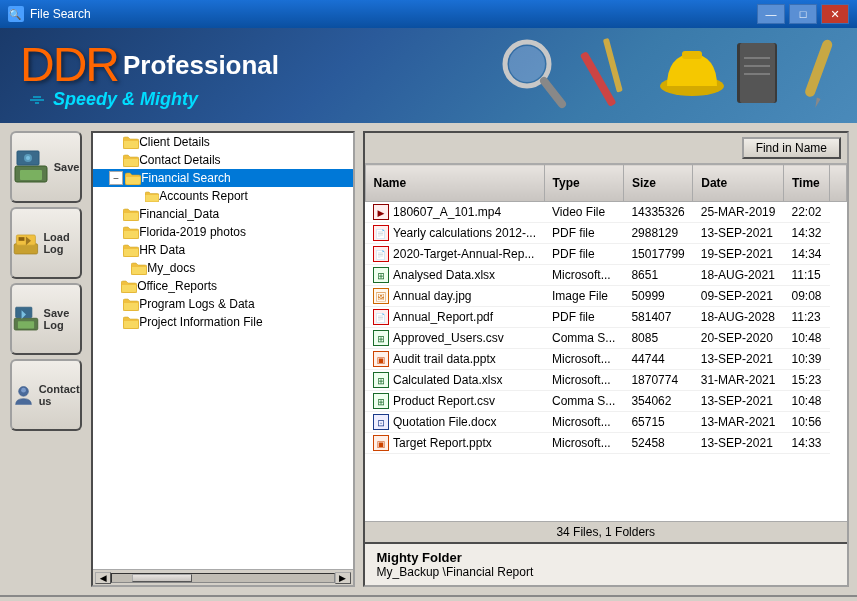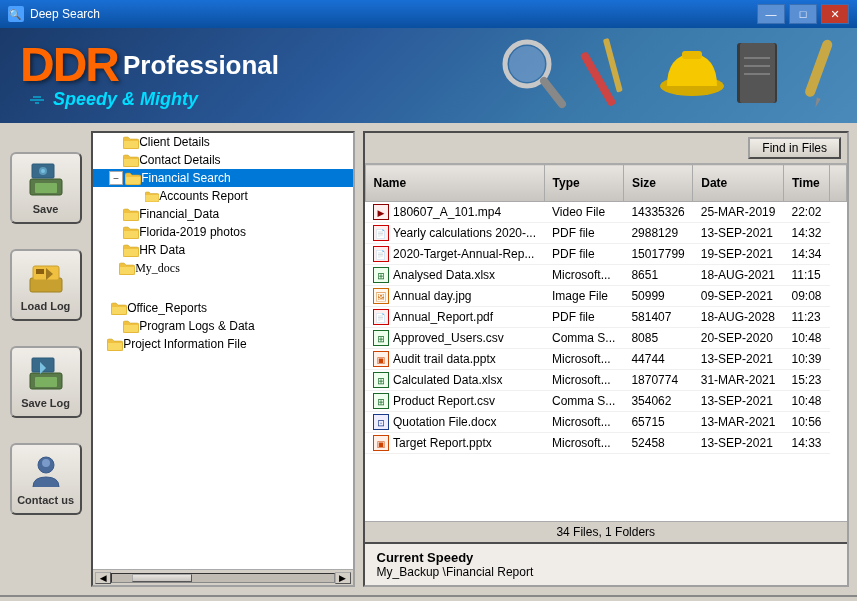--- a/index.html
+++ b/index.html
@@ -27,21 +27,21 @@
       height: 95px;
       display: flex;
       align-items: center;
       padding: 10px 20px;
       position: relative;
       overflow: hidden;
     }
     .header-logo { display: flex; flex-direction: column; }
     .ddr-text {
       font-size: 48px;
-      font-weight: 700;
+      font-weight: 400;
       color: #ff6600;
       font-family: Arial Black, sans-serif;
       text-shadow: 2px 2px 4px rgba(0,0,0,0.5);
       line-height: 1;
       letter-spacing: -2px;
     }
     .professional-text {
       font-size: 26px;
       font-weight: bold;
       color: white;
@@ -82,26 +82,25 @@
       gap: 4px;
       align-items: center;
     }
     .sidebar-btn {
       width: 72px;
       height: 72px;
       background: linear-gradient(to bottom, #f0ede8, #d4d0c8);
       border: 2px outset #a0a0a0;
       border-radius: 6px;
       display: flex;
-      flex-direction: column;
+      flex-direction: row;
       align-items: center;
       justify-content: center;
       cursor: pointer;
       gap: 4px;
-      margin-top: 21px;
     }
     .sidebar-btn-icon { width: 38px; height: 38px; }
     .sidebar-btn-label { font-size: 11px; font-weight: bold; color: #333; }
 
     
     .folder-tree-panel {
       width: 280px;
       background: white;
       border: 2px inset #a0a0a0;
       display: flex;
@@ -220,21 +219,21 @@
     
     .folder-svg { width: 16px; height: 13px; }
     .folder-svg-sm { width: 14px; height: 11px; }
   </style>
 </head>
 <body>
 
 <div class="title-bar">
   <div class="title-bar-left">
     <div class="title-bar-icon">🔍</div>
-    <span>Deep Search</span>
+    <span>File Search</span>
   </div>
   <div class="title-bar-controls">
     <button class="title-btn">—</button>
     <button class="title-btn">□</button>
     <button class="title-btn close">✕</button>
   </div>
 </div>
 
 <div class="header-banner">
   <div class="header-logo">
@@ -382,45 +381,45 @@
 
       <div class="tree-item" style="padding-left: 30px;">
         <svg class="folder-svg" viewBox="0 0 16 13">
           <path d="M0 3 Q0 1 2 1 L5 1 L7 3 L14 3 Q16 3 16 5 L16 11 Q16 13 14 13 L2 13 Q0 13 0 11 Z" fill="#f0c040" stroke="#c8a020" stroke-width="0.5"></path>
           <path d="M1 5 L15 5 L15 11 Q15 12 14 12 L2 12 Q1 12 1 11 Z" fill="#f8d860"></path>
         </svg>
         <span class="tree-label">HR Data</span>
       </div>
 
 
-      <div class="tree-item" style="padding-left: 26px; font-family: Liberation Serif, serif;">
+      <div class="tree-item" style="padding-left: 38px;">
         <svg class="folder-svg" viewBox="0 0 16 13">
           <path d="M0 3 Q0 1 2 1 L5 1 L7 3 L14 3 Q16 3 16 5 L16 11 Q16 13 14 13 L2 13 Q0 13 0 11 Z" fill="#f0c040" stroke="#c8a020" stroke-width="0.5"></path>
           <path d="M1 5 L15 5 L15 11 Q15 12 14 12 L2 12 Q1 12 1 11 Z" fill="#f8d860"></path>
         </svg>
         <span class="tree-label">My_docs</span>
       </div>
 
-      <div class="tree-item" style="padding-left: 18px; margin-top: 21px;">
+      <div class="tree-item" style="padding-left: 28px;">
         <svg class="folder-svg" viewBox="0 0 16 13">
           <path d="M0 3 Q0 1 2 1 L5 1 L7 3 L14 3 Q16 3 16 5 L16 11 Q16 13 14 13 L2 13 Q0 13 0 11 Z" fill="#f0c040" stroke="#c8a020" stroke-width="0.5"></path>
           <path d="M1 5 L15 5 L15 11 Q15 12 14 12 L2 12 Q1 12 1 11 Z" fill="#f8d860"></path>
         </svg>
         <span class="tree-label">Office_Reports</span>
       </div>
 
       <div class="tree-item" style="padding-left: 30px;">
         <svg class="folder-svg" viewBox="0 0 16 13">
           <path d="M0 3 Q0 1 2 1 L5 1 L7 3 L14 3 Q16 3 16 5 L16 11 Q16 13 14 13 L2 13 Q0 13 0 11 Z" fill="#f0c040" stroke="#c8a020" stroke-width="0.5"></path>
           <path d="M1 5 L15 5 L15 11 Q15 12 14 12 L2 12 Q1 12 1 11 Z" fill="#f8d860"></path>
         </svg>
         <span class="tree-label">Program Logs &amp; Data</span>
       </div>
 
-      <div class="tree-item" style="padding-left: 14px; text-align: right;">
+      <div class="tree-item" style="padding-left: 30px; text-align: right;">
         <svg class="folder-svg" viewBox="0 0 16 13">
           <path d="M0 3 Q0 1 2 1 L5 1 L7 3 L14 3 Q16 3 16 5 L16 11 Q16 13 14 13 L2 13 Q0 13 0 11 Z" fill="#f0c040" stroke="#c8a020" stroke-width="0.5"></path>
           <path d="M1 5 L15 5 L15 11 Q15 12 14 12 L2 12 Q1 12 1 11 Z" fill="#f8d860"></path>
         </svg>
         <span class="tree-label">Project Information File</span>
       </div>
 
 
     </div>
 
@@ -428,21 +427,21 @@
       <button style="width:16px;height:12px;background:#d4d0c8;border:1px outset #aaa;font-size:9px;cursor:pointer;padding:0;">◀</button>
       <div class="scrollbar-track">
         <div class="scrollbar-thumb"></div>
       </div>
       <button style="width:16px;height:12px;background:#d4d0c8;border:1px outset #aaa;font-size:9px;cursor:pointer;padding:0;">▶</button>
     </div>
   </div>
 
   <div class="file-list-panel">
     <div class="find-in-list-bar">
-      <button class="find-btn">Find in Files</button>
+      <button class="find-btn">Find in Name</button>
     </div>
     <div class="file-table">
       <table>
         <thead>
           <tr>
             <th>Name</th>
             <th>Type</th>
             <th>Size</th>
             <th>Date</th>
             <th>Time</th>
@@ -456,21 +455,21 @@
     <span>180607_A_101.mp4</span>
   </span></td>
               <td>Video File</td>
               <td>14335326</td>
               <td>25-MAR-2019</td>
               <td>22:02</td>
             </tr>
             <tr>
               <td><span style="display:inline-flex;align-items:center;gap:4px;">
     <span style="display:inline-block;width:16px;height:16px;background:#ffeeee;border:1px solid #cc0000;font-size:9px;text-align:center;line-height:16px;color:#cc0000;">📄</span>
-    <span>Yearly calculations 2020-...</span>
+    <span>Yearly calculations 2012-...</span>
   </span></td>
               <td>PDF file</td>
               <td>2988129</td>
               <td>13-SEP-2021</td>
               <td>14:32</td>
             </tr>
             <tr>
               <td><span style="display:inline-flex;align-items:center;gap:4px;">
     <span style="display:inline-block;width:16px;height:16px;background:#ffeeee;border:1px solid #cc0000;font-size:9px;text-align:center;line-height:16px;color:#cc0000;">📄</span>
     <span>2020-Target-Annual-Rep...</span>
@@ -570,21 +569,21 @@
               <td>13-SEP-2021</td>
               <td>14:33</td>
             </tr>
           </tbody>
       </table>
     </div>
     <div class="file-list-footer">
       <span>34 Files, 1 Folders</span>
     </div>
     <div class="current-folder-panel">
-      <div class="current-folder-title">Current Speedy</div>
+      <div class="current-folder-title">Mighty Folder</div>
       <div class="current-folder-path">My_Backup \Financial Report</div>
     </div>
   </div>
 
 </div>
 
 <div class="status-bar">
   
   
   

